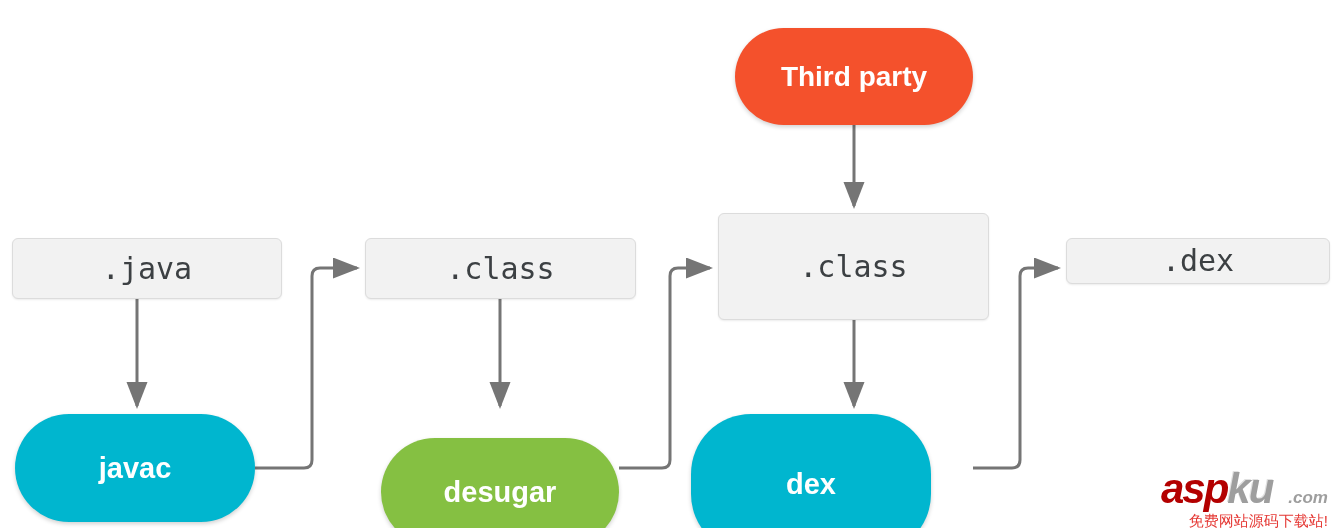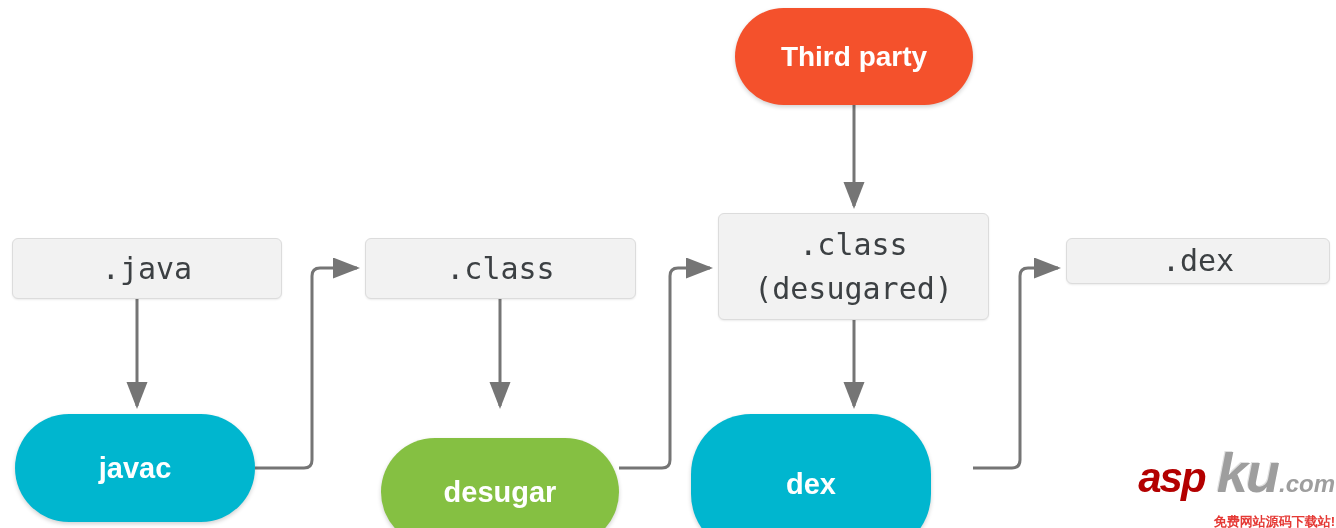--- a/index.html
+++ b/index.html
@@ -60,70 +60,69 @@
     flex-direction: column;
     align-items: center;
     justify-content: center;
     color: var(--pill_text);
     font-weight: bold;
     font-size: 29px;
     line-height: 35px;
     text-align: center;
     box-shadow: 0 2px 4px rgba(0,0,0,0.18);
   }
-  .pill.orange { background: var(--orange); }
+  .pill.orange { background: var(--orange); margin-top: 20px; }
   .pill.cyan   { background: var(--cyan); }
   .pill.green  { background: var(--green); }
 
   #box-java      { left: 12px;    top: 238px; width: 270px; height: 61px; justify-content: center; }
   #box-class     { left: 365px;  top: 238px; width: 271px; height: 61px; }
   #box-desugared { left: 718px;  top: 213px; width: 271px; height: 107px; }
   #box-dex       { left: 1066px; top: 238px; width: 264px; height: 46px; }
 
   #pill-plugins  { left: 735px; top: 8px;   width: 238px; height: 97px; font-size: 28px; line-height: 34px; }
   #pill-javac    { left: 15px;  top: 414px; width: 240px; height: 108px; }
   #pill-desugar  { left: 381px; top: 438px; width: 238px; height: 108px; }
   #pill-dex      { left: 691px; top: 414px; width: 240px; height: 140px; }
 
   .watermark {
     position: absolute;
-    right: 1px;
+    right: 8px;
     bottom: 0px;
     text-align: right;
     line-height: 1;
     user-select: none;
   }
   .watermark .brand {
     display: flex;
     align-items: baseline;
     justify-content: flex-end;
     font-style: italic;
     font-weight: bold;
   }
   .watermark .brand-main {
     color: var(--brand_red);
     font-size: 42px;
     letter-spacing: -2px;
   }
   .watermark .brand-secondary {
     color: var(--brand_gray);
-    font-size: 56px;
+    font-size: 42px;
     letter-spacing: -2px;
     text-shadow: 1px 1px 0 #fff, -1px -1px 0 #e0e0e0;
-    margin-left: 12px;
   }
   .watermark .brand-tld {
     color: var(--brand_gray);
-    font-size: 24px;
-    margin-left: 1px;
+    font-size: 17px;
+    margin-left: 16px;
   }
   .watermark .tagline {
-    margin-top: 14px;
-    font-size: 13px;
-    font-weight: bold;
+    margin-top: 3px;
+    font-size: 15px;
+    font-weight: normal;
     color: var(--tag_red);
     text-shadow: -1px 0 #fff, 1px 0 #fff, 0 -1px #fff, 0 1px #fff;
     white-space: nowrap;
   }
 </style>
 </head>
 <body>
 
 <div class="canvas">
 
@@ -151,21 +150,20 @@
   <div class="file-box" id="box-java">
     <span>.java</span>
   </div>
 
   <div class="file-box" id="box-class">
     <span>.class</span>
   </div>
 
   <div class="file-box" id="box-desugared">
     <span>.class</span>
-    <span>(desugared)</span>
   </div>
 
   <div class="file-box" id="box-dex">
     <span>.dex</span>
   </div>
 
   <div class="pill cyan" id="pill-javac">
     <span>javac</span>
   </div>
 

